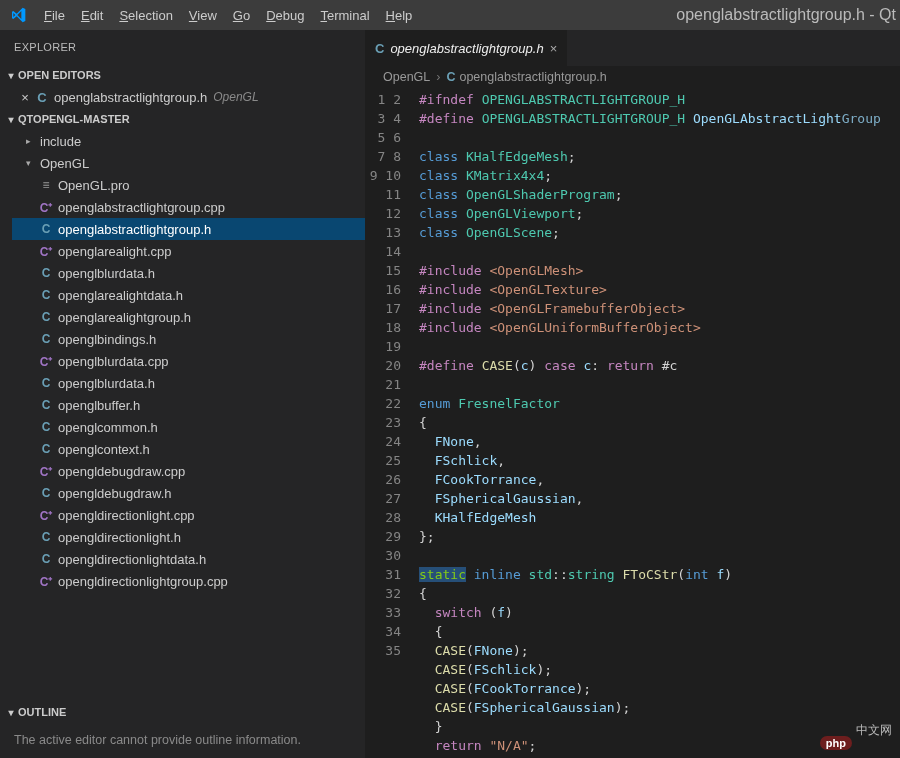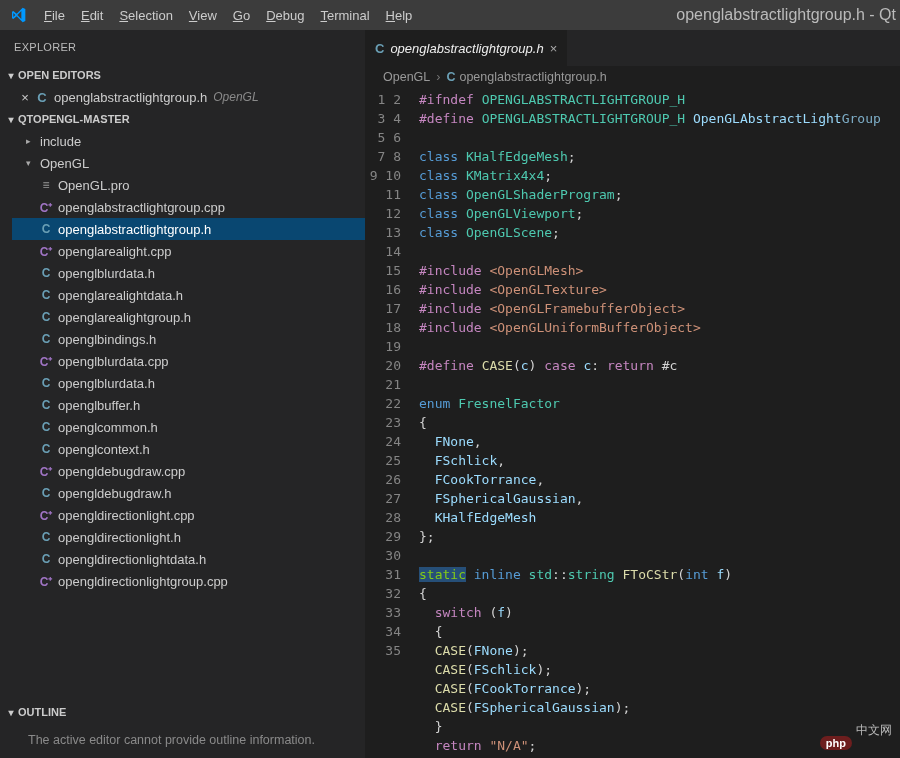--- a/index.html
+++ b/index.html
@@ -79,21 +79,21 @@
 .tree-item.folder.expanded .chev::before{content:"▾";}
 .tree-item.folder.collapsed .chev::before{content:"▸";}
 .tree-item.folder .name{margin-left:2px;}
 .tree-item.file { padding-left:26px; }
 .tree-item.file .icon{width:16px; text-align:center; margin-right:4px; font-weight:700; font-size:12px;}
 .tree-item.file.active { background:#094771; color:#fff;}
 .tree-item.file .name{white-space:nowrap;}
 .ic-cpp{color:#a074c4;}
 .ic-h{color:#6a9fb5;}
 .ic-pro{color:#999;}
-.outline-msg{padding:8px 28px; font-size:12.5px; color:#8a8a8a; line-height:1.5;}
+.outline-msg{padding:8px 14px; font-size:12.5px; color:#8a8a8a; line-height:1.5;}
 .editor-area{flex:1; display:flex; flex-direction:column; background:#1e1e1e; position: relative;}
 .tabbar{height:36px; background:#252526; display:flex;}
 .tab{
   display:flex; align-items:center; gap:6px;
   padding:0 10px; background:#1e1e1e; color:#eee;
   border-right:1px solid #252526; font-size:13px; font-style:italic;
 }
 .tab .icon{font-weight:700; font-style:normal;}
 .tab .close{color:#aaa; font-style:normal; cursor:pointer;}
 .breadcrumb{height:22px; display:flex; align-items:center; padding:0 18px; font-size:12.5px; color:#999;}

